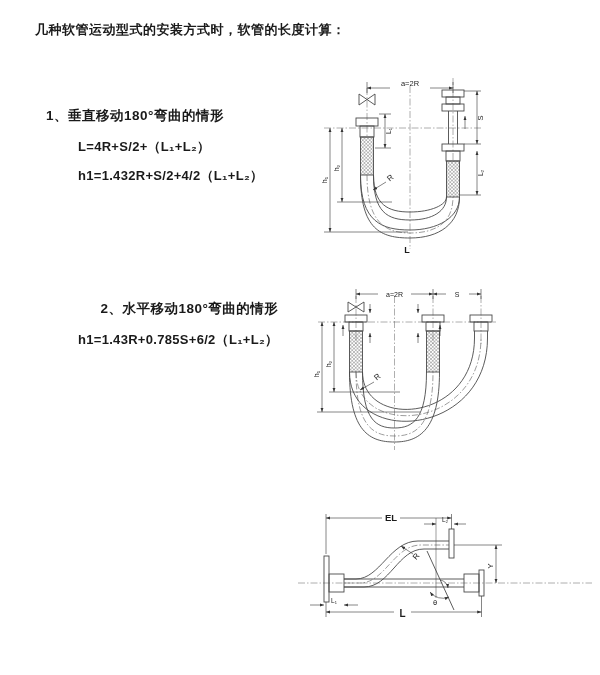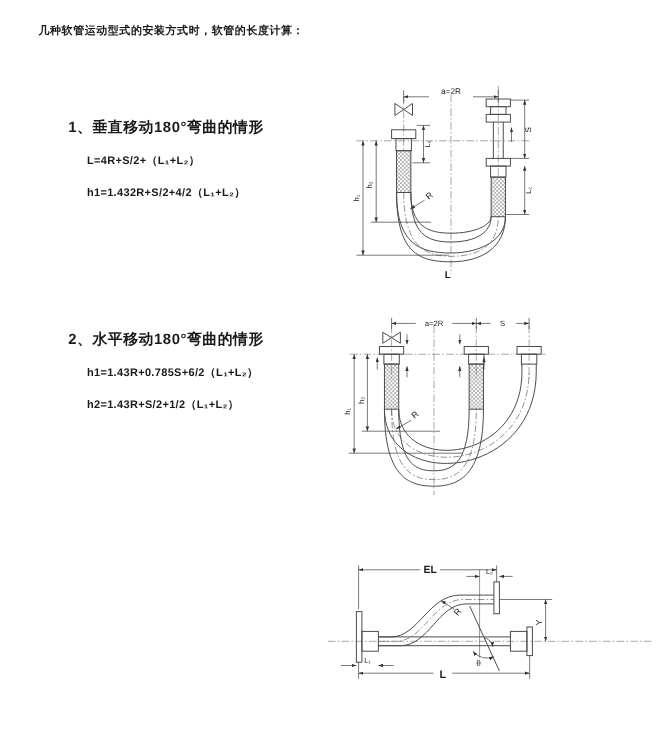--- a/index.html
+++ b/index.html
@@ -1,22 +1,22 @@
 <!DOCTYPE html>
 <html><head>
 <meta charset="utf-8">
 <style>
   html,body{margin:0;padding:0;background:#fff;}
   .page{position:relative;width:600px;height:675px;background:#ffffff;overflow:hidden;
         font-family:"Liberation Sans","DejaVu Sans",sans-serif;color:#1a1a1a;}
-  .title{position:absolute;left:35px;top:21px;font-size:10px;font-weight:700;letter-spacing:.5px;white-space:nowrap;}
-  .section{position:absolute;left:62px;}
+  .title{position:absolute;left:35px;top:21px;font-size:13px;font-weight:700;letter-spacing:.5px;white-space:nowrap;}
+  .section{position:absolute;left:46px;}
   .heading{font-size:13.5px;font-weight:700;letter-spacing:.5px;margin:0 0 8px 0;white-space:nowrap;}
-  .formula{margin-left:17px;font-size:10px;font-weight:700;letter-spacing:.3px;line-height:28.5px;height:28.5px;white-space:nowrap;}
-  #sec1{top:107px;} #sec2{top:300px;} #sec3{top:512px;}
+  .formula{margin-left:32px;font-size:13px;font-weight:700;letter-spacing:.3px;line-height:28.5px;height:28.5px;white-space:nowrap;}
+  #sec1{top:107px;} #sec2{top:300px;text-align:right;} #sec3{top:512px;}
   svg.diag{position:absolute;}
   #d1{left:312px;top:72px;} #d2{left:312px;top:282px;} #d3{left:296px;top:498px;}
   .geo{stroke:#4a4a4a;stroke-width:.9;fill:none;}
   .dim{stroke:#3a3a3a;stroke-width:.62;fill:none;}
   .cl{stroke:#6d6d6d;stroke-width:.55;fill:none;stroke-dasharray:7 2 1.5 2;}
   .hax{stroke:#5a5a5a;stroke-width:.6;fill:none;stroke-dasharray:6 2 1.5 2;}
   svg text{font-family:"Liberation Sans","DejaVu Sans",sans-serif;fill:#1c1c1c;}
 </style>
 </head>
 <body>
@@ -27,21 +27,20 @@
 
   <div class="section" id="sec1">
     <div class="heading">1、垂直移动180°弯曲的情形</div>
     <div class="formula">L=4R+S/2+（L₁+L₂）</div>
     <div class="formula">h1=1.432R+S/2+4/2（L₁+L₂）</div>
   </div>
 
   <div class="section" id="sec2">
     <div class="heading">2、水平移动180°弯曲的情形</div>
     <div class="formula">h1=1.43R+0.785S+6/2（L₁+L₂）</div>
-    <div class="formula">h2=1.43R+S/2+1/2（L₁+L₂）</div>
   </div>
 
 
   <svg id="d1" class="diag" width="280" height="185" viewBox="0 0 280 185">
     <defs>
       <marker id="ar1" markerWidth="8" markerHeight="6" refX="7" refY="2.5" orient="auto-start-reverse">
         <path d="M0,0 L7,2.5 L0,5 Z" fill="#333"></path>
       </marker>
       <pattern id="hb1" patternUnits="userSpaceOnUse" width="3.5" height="3.5">
         <path d="M0,0 L3.5,3.5 M3.5,0 L0,3.5" stroke="#6a6a6a" stroke-width="0.45"></path>

